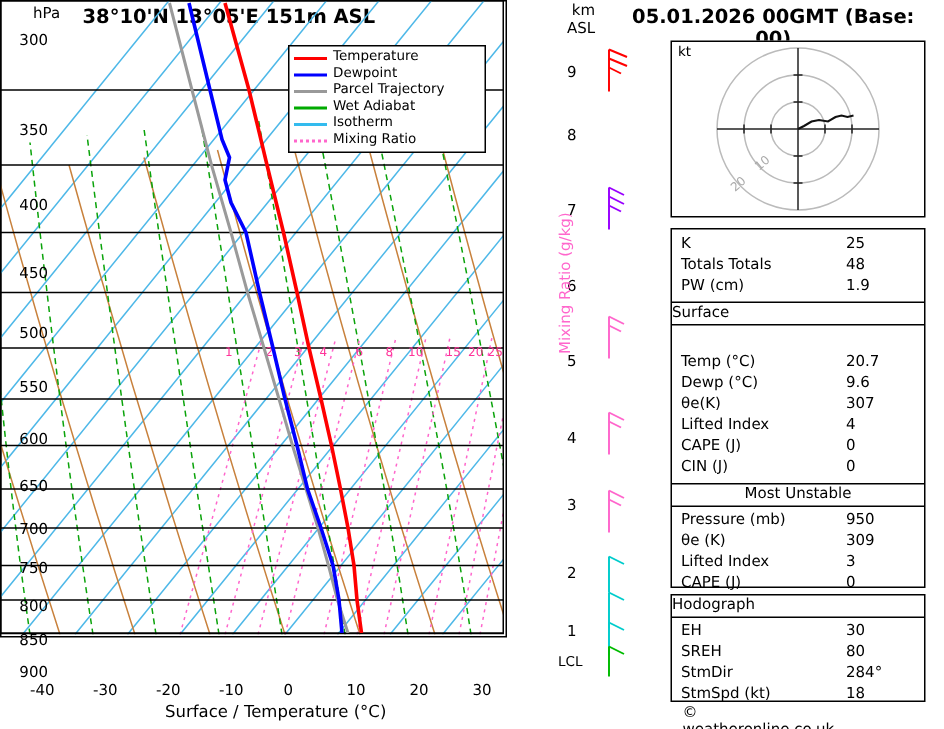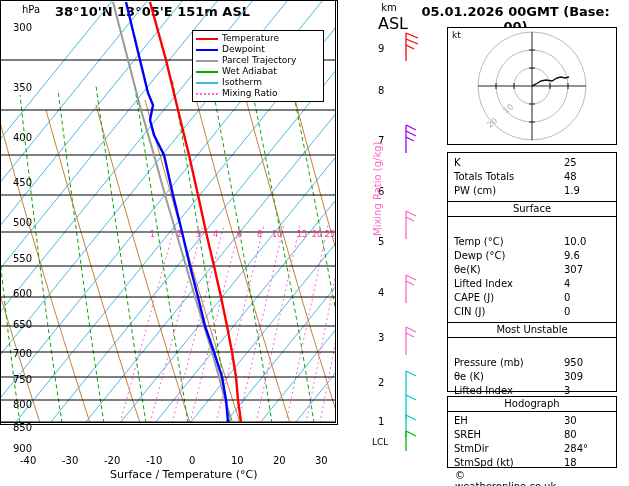--- a/index.html
+++ b/index.html
@@ -10,21 +10,21 @@
   }
   .root{position:absolute;left:0;top:0;width:500px;height:486px;}
 
   
   .abs{position:absolute;}
 
   
   #hpa-label{left:22px;top:4px;font-size:10px;color:#000;}
   #station-title{left:55px;top:4px;font-size:13px;font-weight:bold;color:#000;}
   #km-label{left:378px;top:2px;font-size:10px;color:#000;text-align:center;width:22px;}
-  #asl-label{left:378px;top:14px;font-size:16px;color:#000;text-align:right;width:22px;}
+  #asl-label{left:378px;top:14px;font-size:10px;color:#000;text-align:left;width:22px;}
   #date-title{left:408px;top:4px;font-size:13px;font-weight:bold;color:#000;width:215px;text-align:center;}
 
   
   #plot-frame{
     left:36px;top:27px;width:338px;height:425px;
     border:1px solid #000;box-sizing:border-box;background:#fff;overflow:hidden;
   }
   #plot-svg{position:absolute;left:0;top:0;}
 
   
@@ -67,21 +67,21 @@
     border:1px solid #000;background:#fff;box-sizing:border-box;font-size:10px;color:#000;
   }
   #hodo-table-box{
     position:absolute;left:447px;top:396px;width:170px;height:72px;
     border:1px solid #000;background:#fff;box-sizing:border-box;font-size:10px;color:#000;
   }
   .idx-row{display:flex;justify-content:space-between;padding:0 6px;height:14px;line-height:14px;}
   .idx-row span:first-child{text-align:left;}
   .idx-row span:last-child{width:46px;text-align:left;}
   .sec-head{text-align:center;height:14px;line-height:14px;border-top:1px solid #000;border-bottom:1px solid #000;}
-  .sec-head-first{text-align:center;height:14px;line-height:14px;border-top:1px solid #000;border-bottom:1px solid #000;}
+  .sec-head-first{text-align:left;height:14px;line-height:14px;border-top:1px solid #000;border-bottom:1px solid #000;}
 
   
   #copyright{position:absolute;left:455px;top:470px;font-size:10px;color:#000;}
 
   
   #barbs{position:absolute;left:396px;top:27px;width:46px;height:425px;}
 </style>
 </head>
 <body>
 
@@ -362,21 +362,21 @@
     </div>
     <div class="idx-row" style="margin-bottom:3px">
       <span>PW (cm)</span>
       <span>1.9</span>
     </div>
 
     <div class="sec-head-first">Surface</div>
 
     <div class="idx-row" style="margin-top:18px">
       <span>Temp (°C)</span>
-      <span>10.0</span>
+      <span>20.7</span>
     </div>
     <div class="idx-row">
       <span>Dewp (°C)</span>
       <span>9.6</span>
     </div>
     <div class="idx-row">
       <span>θe(K)</span>
       <span>307</span>
     </div>
     <div class="idx-row">
@@ -387,21 +387,21 @@
       <span>CAPE (J)</span>
       <span>0</span>
     </div>
     <div class="idx-row" style="margin-bottom:3px">
       <span>CIN (J)</span>
       <span>0</span>
     </div>
 
     <div class="sec-head">Most Unstable</div>
 
-    <div class="idx-row" style="margin-top:18px">
+    <div class="idx-row" style="margin-top:2px">
       <span>Pressure (mb)</span>
       <span>950</span>
     </div>
     <div class="idx-row">
       <span>θe (K)</span>
       <span>309</span>
     </div>
     <div class="idx-row">
       <span>Lifted Index</span>
       <span>3</span>

